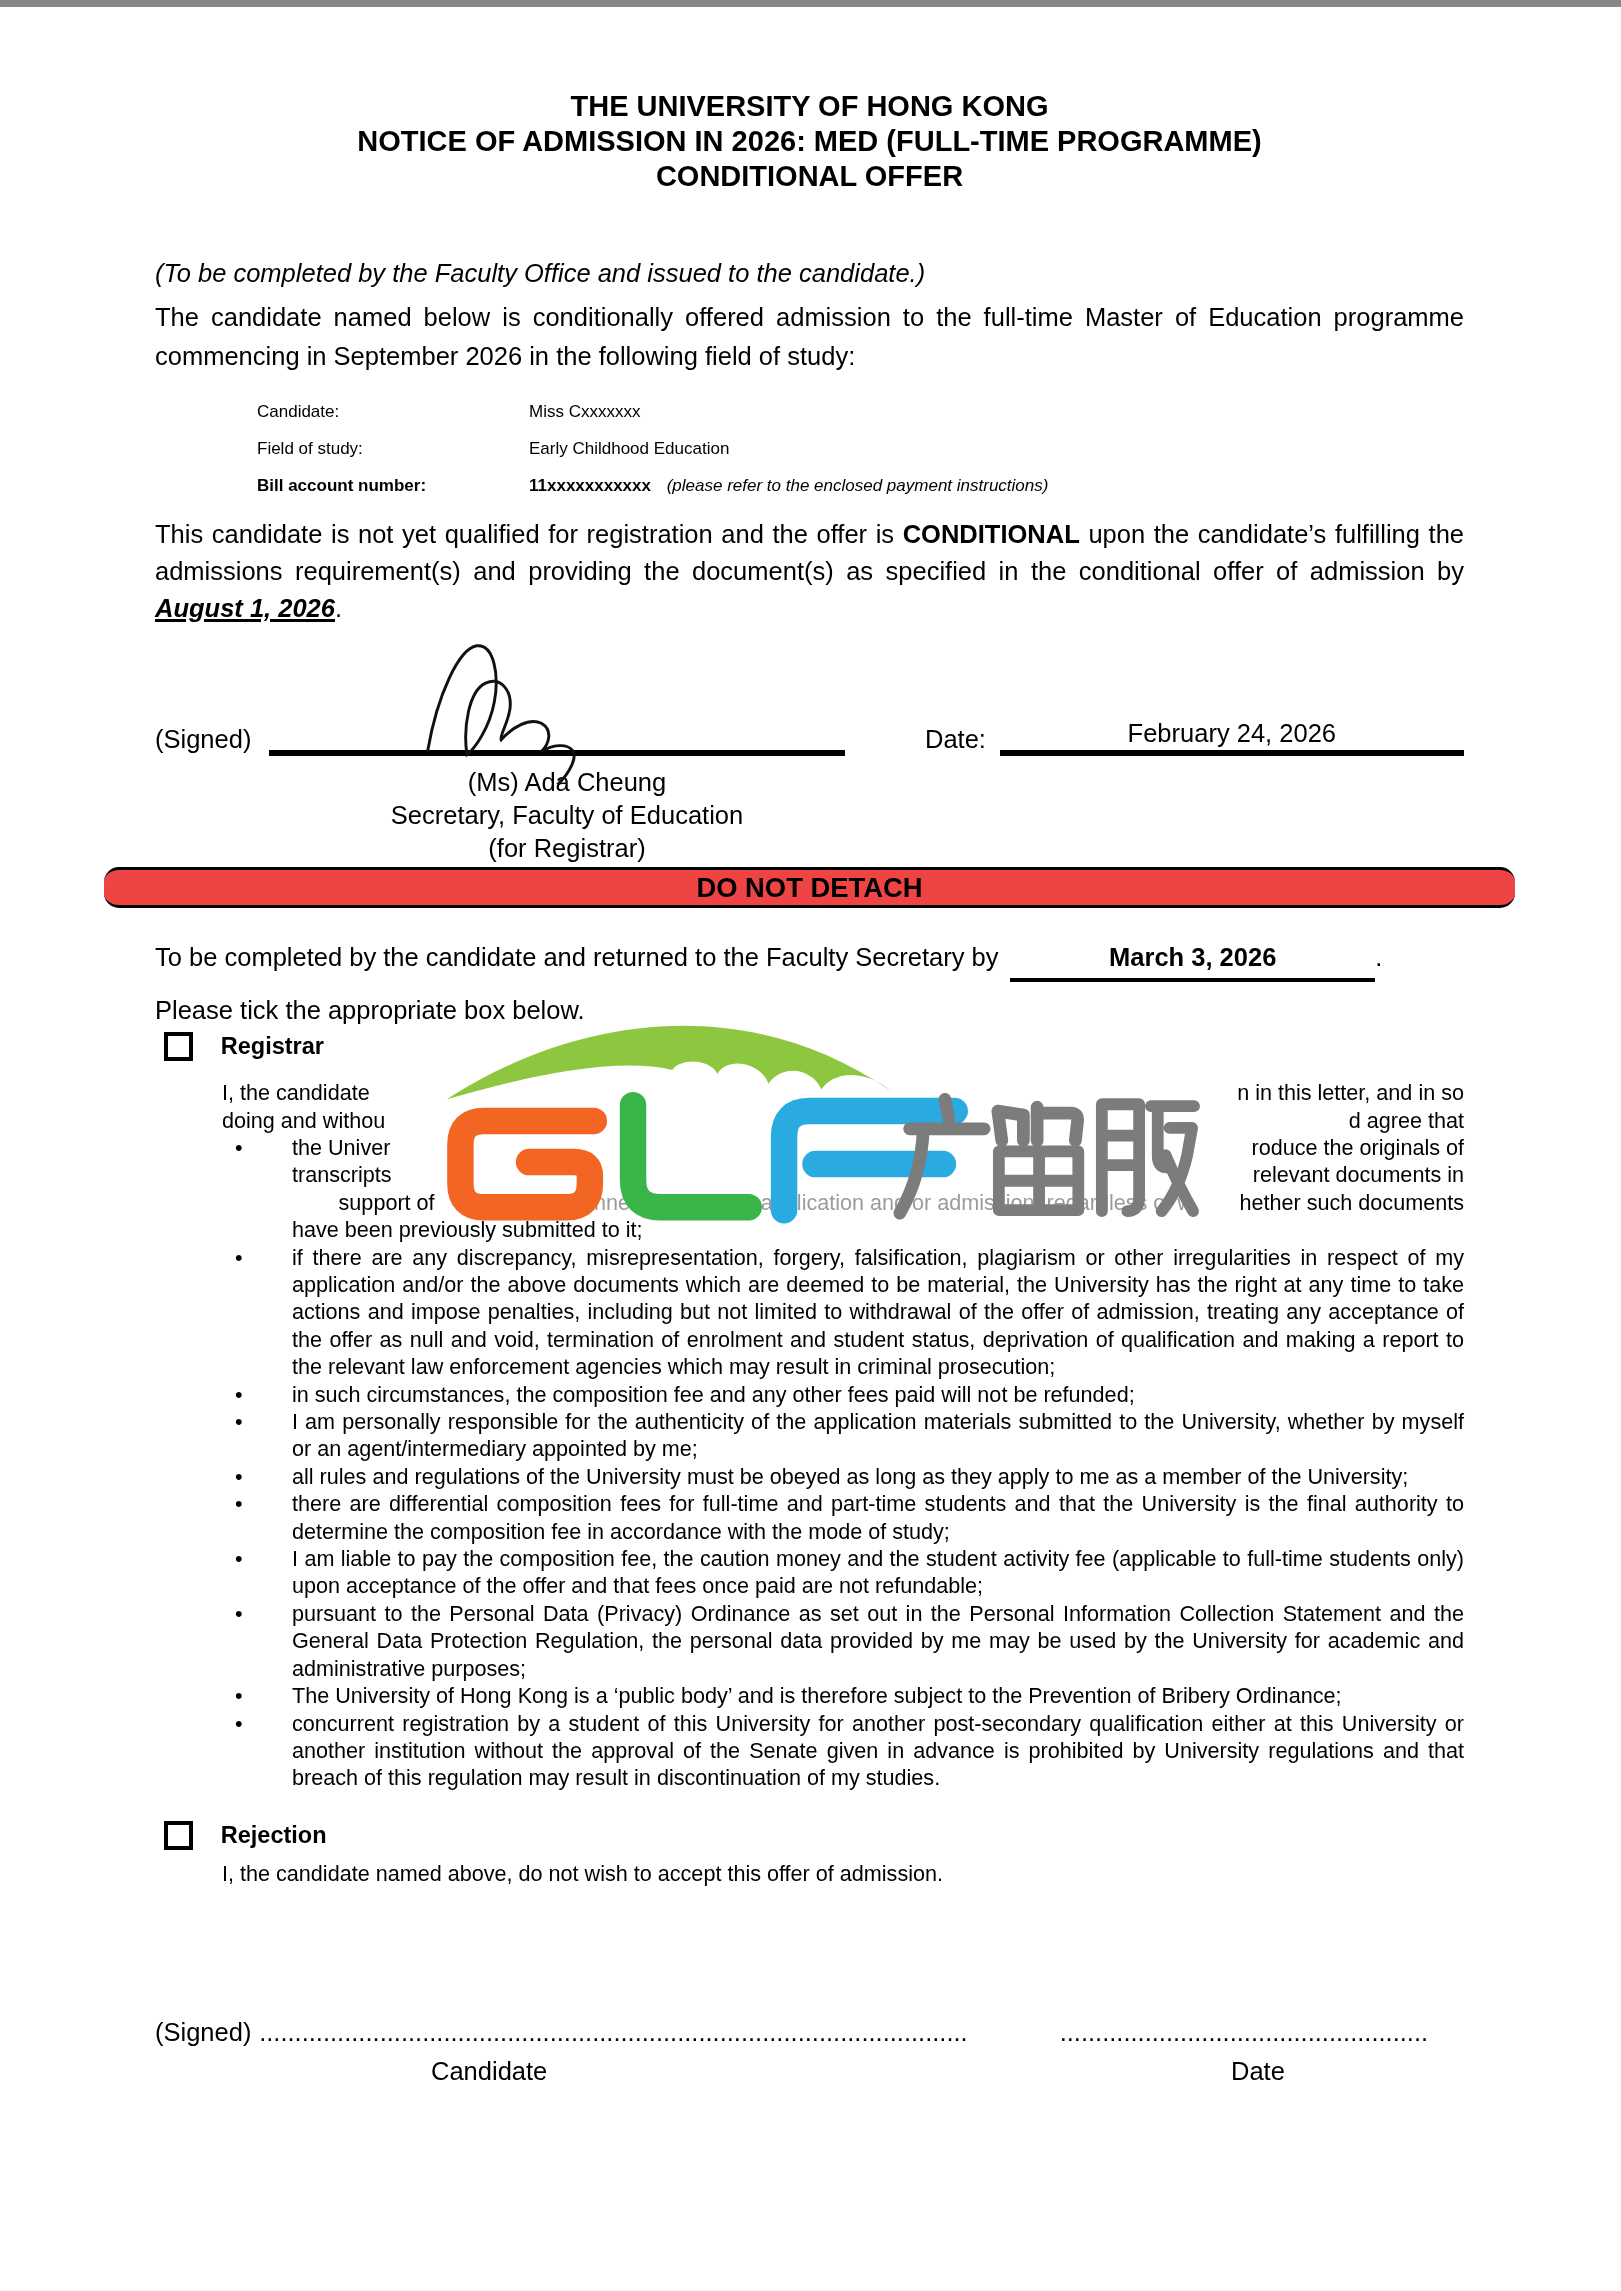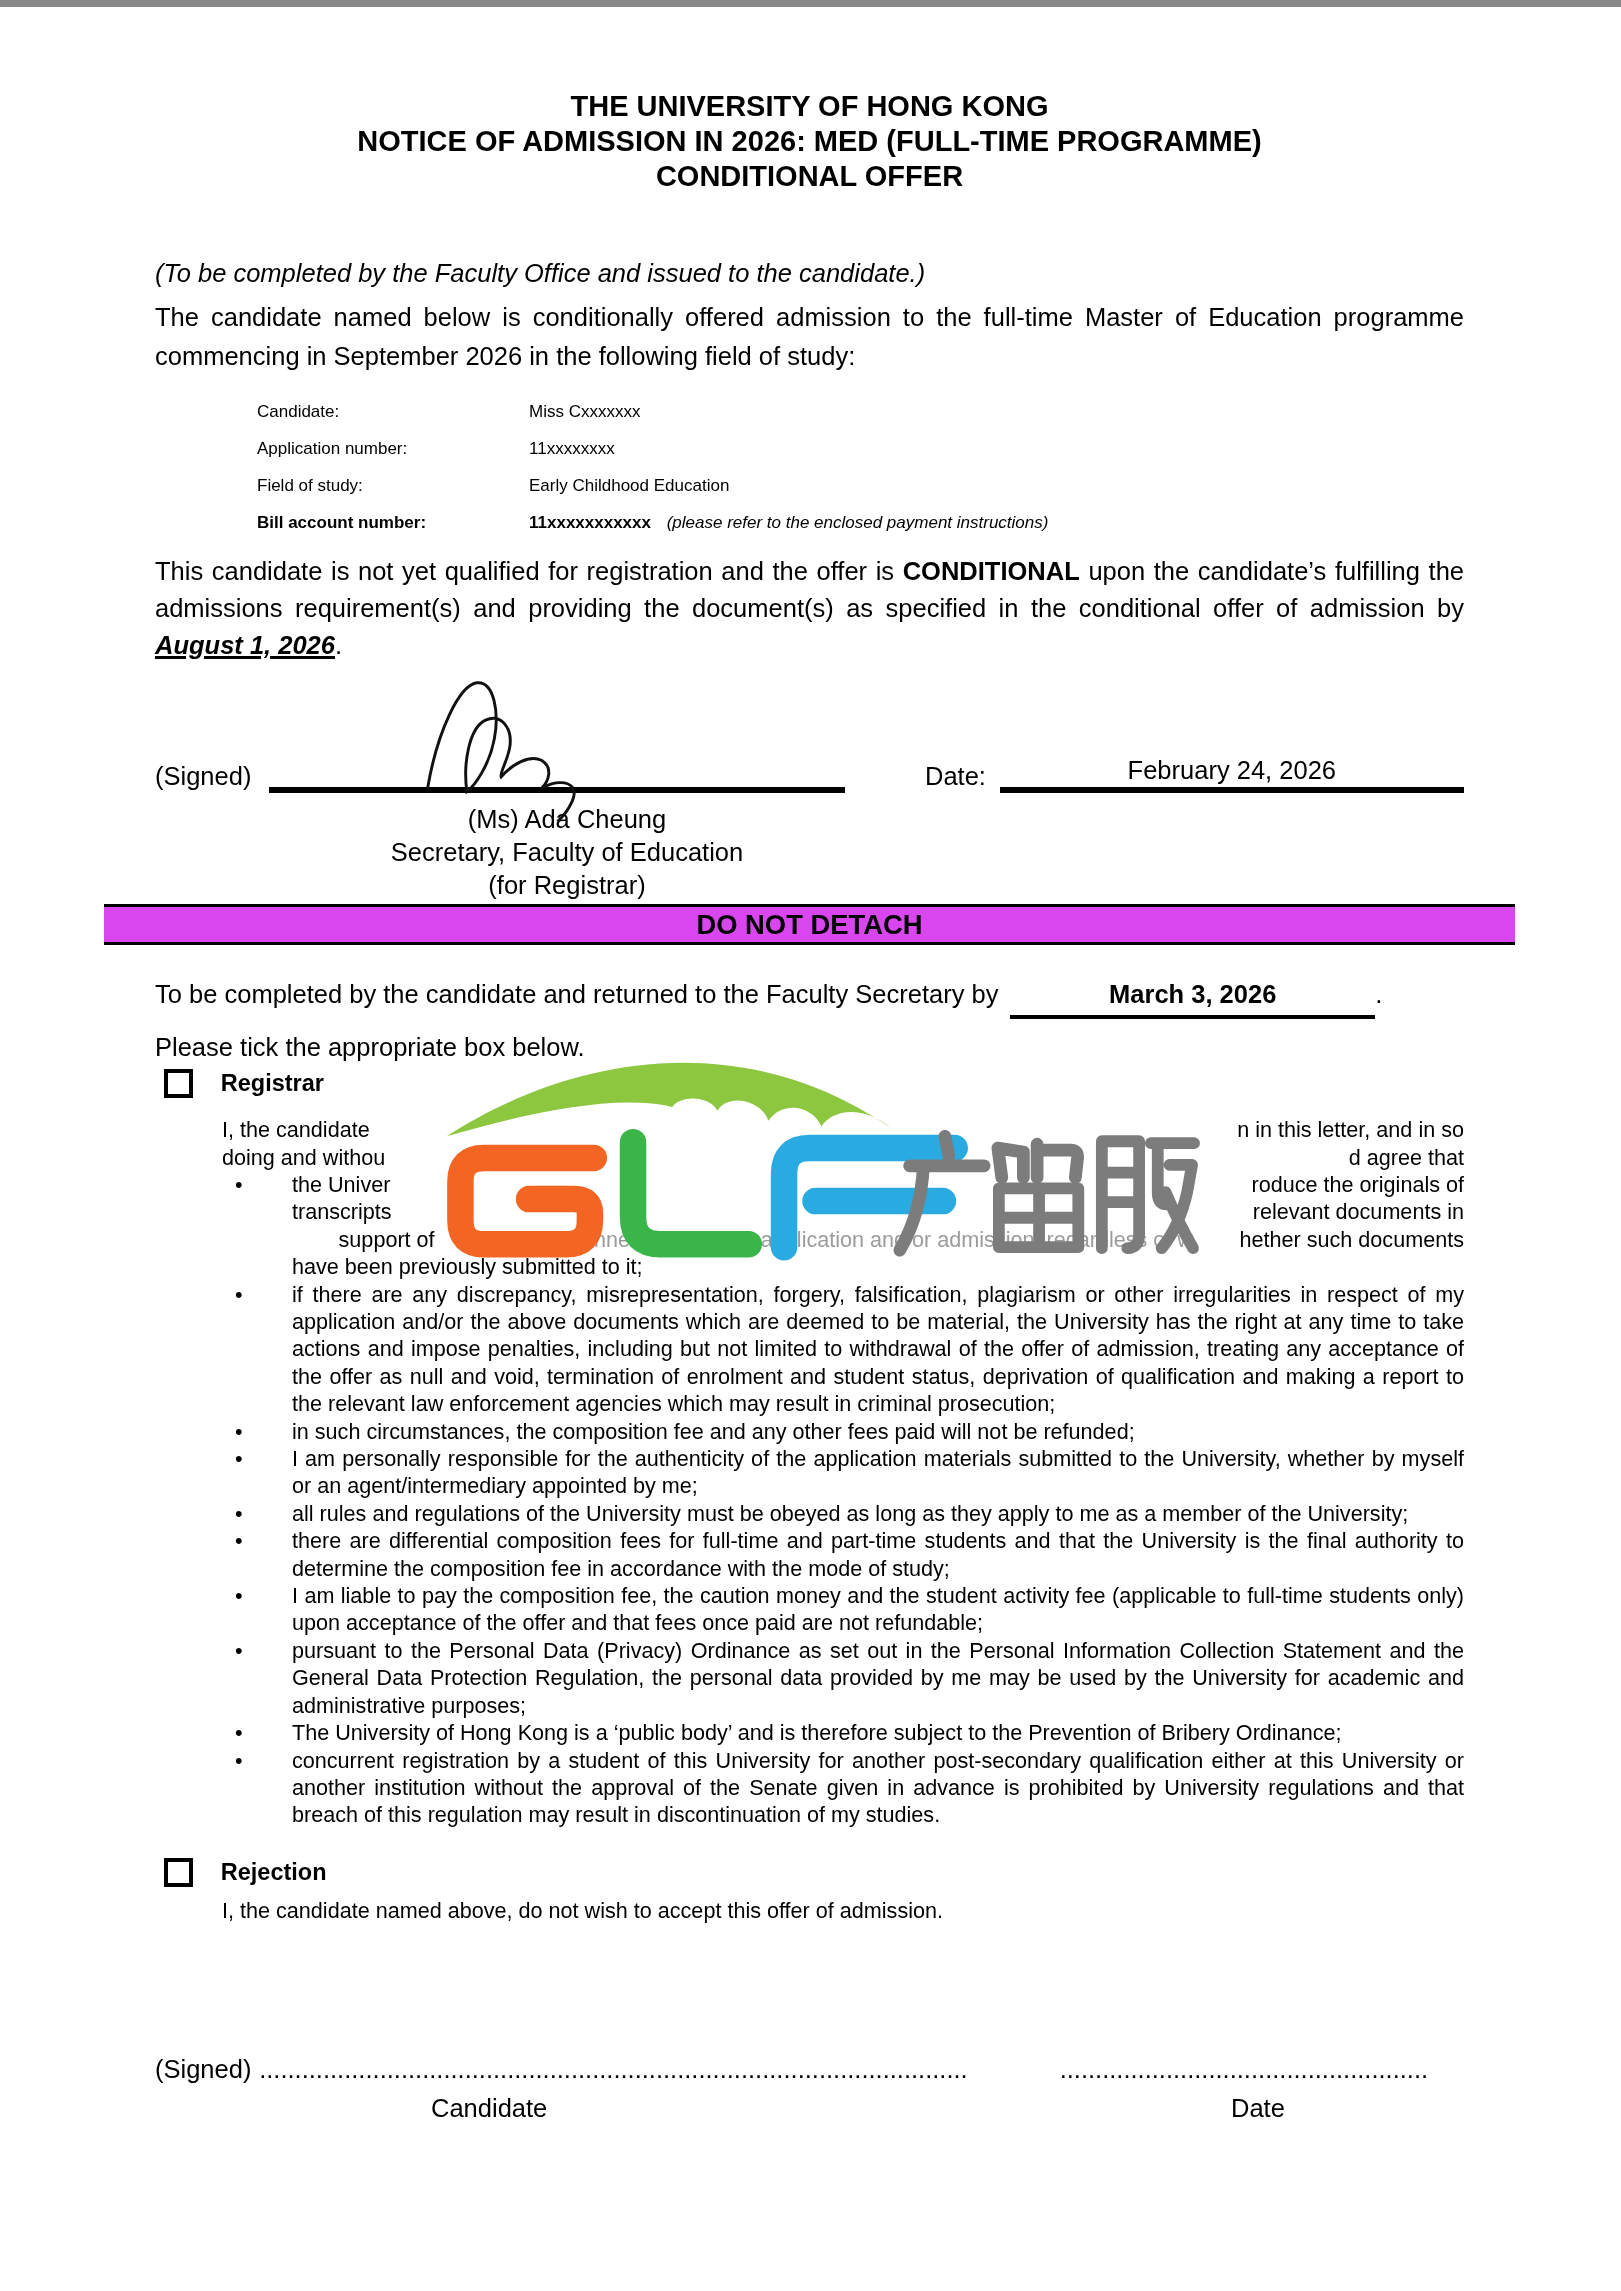--- a/index.html
+++ b/index.html
@@ -26,23 +26,23 @@
   
   .sigrow { position:relative; height:129px; display:flex; align-items:flex-end; font-size:25.5px; }
   .siglabel { padding-bottom:2px; }
   .sigline { margin-left:17.6px; width:576px; border-bottom:6.9px solid #000; height:39px; }
   .sigsvg { position:absolute; left:253px; top:9.8px; }
   .datelabel { margin-left:80px; padding-bottom:2px; }
   .dateline { margin-left:13.7px; flex:1; border-bottom:6.9px solid #000; text-align:center; padding-bottom:2px; }
   .names { margin-top:9.8px; margin-left:124px; width:576px; text-align:center; font-size:25.5px; line-height:33px; }
   
   .banner {
-    margin:2px -51px 0 -51px; background:#d946ef;
+    margin:2px -51px 0 -51px; background:#ef4444;
     border-top:3.9px solid #000; border-bottom:3.9px solid #000;
-    text-align:center; font-weight:bold; font-size:27.4px; line-height:33px; padding:1px 0;
+    text-align:center; font-weight:bold; font-size:27.4px; line-height:33px; padding:1px 0;border-radius:15px;
   }
   .retline { margin-top:29px; font-size:25.5px; line-height:41px; }
   .retdate { display:inline-block; width:365px; text-align:center; font-weight:bold;
              border-bottom:4.9px solid #000; margin-left:11.8px; }
   .tick { margin-top:13.7px; font-size:25.5px; line-height:29px; }
   
   .section { position:relative; }
   .sec-accept { margin-top:7.8px; }
   .headrow { display:flex; align-items:flex-start; padding-left:8.8px; height:33px; }
   .chk { width:29px; height:29px; border:4.9px solid #000; background:#fff; flex:0 0 29px; }
@@ -86,24 +86,20 @@
   <div class="note">(To be completed by the Faculty Office and issued to the candidate.)</div>
 
   <div class="para">The candidate named below is conditionally offered admission to the full-time Master of Education programme commencing in September 2026 in the following field of study:</div>
 
   <div class="details">
     <div class="drow">
       <span class="dlabel">Candidate:</span>
       <span class="dval">Miss Cxxxxxxx</span>
     </div>
     <div class="drow">
-      <span class="dlabel">Application number:</span>
-      <span class="dval">11xxxxxxxx</span>
-    </div>
-    <div class="drow">
       <span class="dlabel">Field of study:</span>
       <span class="dval">Early Childhood Education</span>
     </div>
     <div class="drow">
       <span class="dlabel b">Bill account number:</span>
       <span class="dval b">11xxxxxxxxxxx</span>
       <span class="dnote">(please refer to the enclosed payment instructions)</span>
     </div>
   </div>
 

